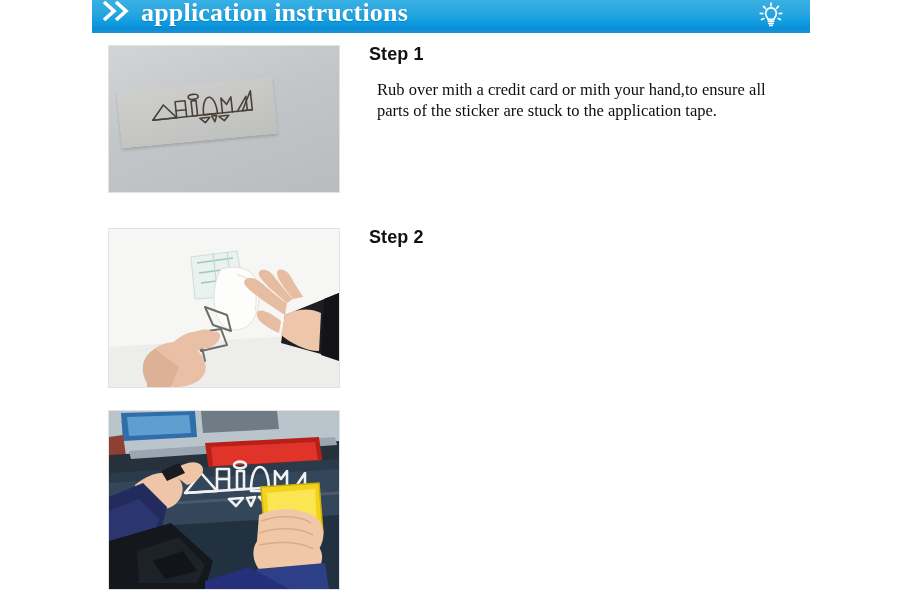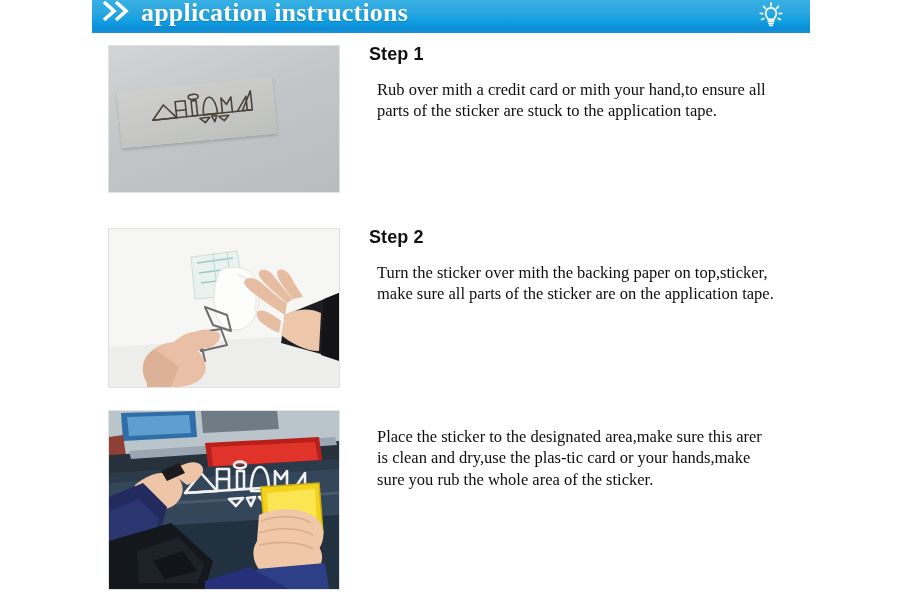--- a/index.html
+++ b/index.html
@@ -238,22 +238,20 @@
           <path d="M38 154 C30 134 40 118 58 114 C76 110 92 120 96 134 C100 148 86 158 66 158 Z"></path>
           <path d="M60 118 C70 106 84 100 92 104 C100 108 96 118 86 124 Z"></path>
           <path d="M72 114 C82 102 96 98 102 102 C108 106 102 116 92 120 Z"></path>
           <path d="M84 114 C94 104 106 100 110 104 C114 108 108 116 98 120 Z"></path>
         </g>
         <path d="M38 154 C30 140 34 126 46 120 L70 138 L62 158 L38 158 Z" fill="#dcb195"></path>
       </svg>
     </div>
     <div class="text-col">
       <h3 class="step-title">Step 2</h3>
-      <p class="step-body">Turn the sticker over mith the backing paper on top,sticker,
-make sure all parts of the sticker are on the application tape.</p>
     </div>
   </div>
 
   <div class="step-row row3">
     <div class="photo photo-3">
       <div class="p3-bg"></div>
       <svg class="abs" style="left:0;top:0;" width="230" height="178" viewBox="0 0 230 178">
 
         <path d="M0 0 L230 0 L230 44 L0 56 Z" fill="#b9c4cb"></path>
         <path d="M12 2 L86 0 L88 26 L14 30 Z" fill="#2f6ea8"></path>
@@ -309,19 +307,16 @@
         <path d="M0 100 L30 88 L50 108 L42 136 L0 148 Z" fill="#2b3570"></path>
 
         <path d="M0 130 L62 112 L104 150 L96 178 L0 178 Z" fill="#14171c"></path>
         <path d="M28 140 L70 126 L96 154 L88 172 L30 172 Z" fill="#1d2128"></path>
         <path d="M44 150 L74 140 L88 160 L56 168 Z" fill="#11141a"></path>
 
         <path d="M96 170 L140 156 L180 178 L96 178 Z" fill="#26307a"></path>
       </svg>
     </div>
     <div class="text-col">
-      <p class="step-body">Place the sticker to the designated area,make sure this arer
-is clean and dry,use the plas-tic card or your hands,make
-sure you rub the whole area of the sticker.</p>
     </div>
   </div>
 
 </div>
 
 </body></html>

